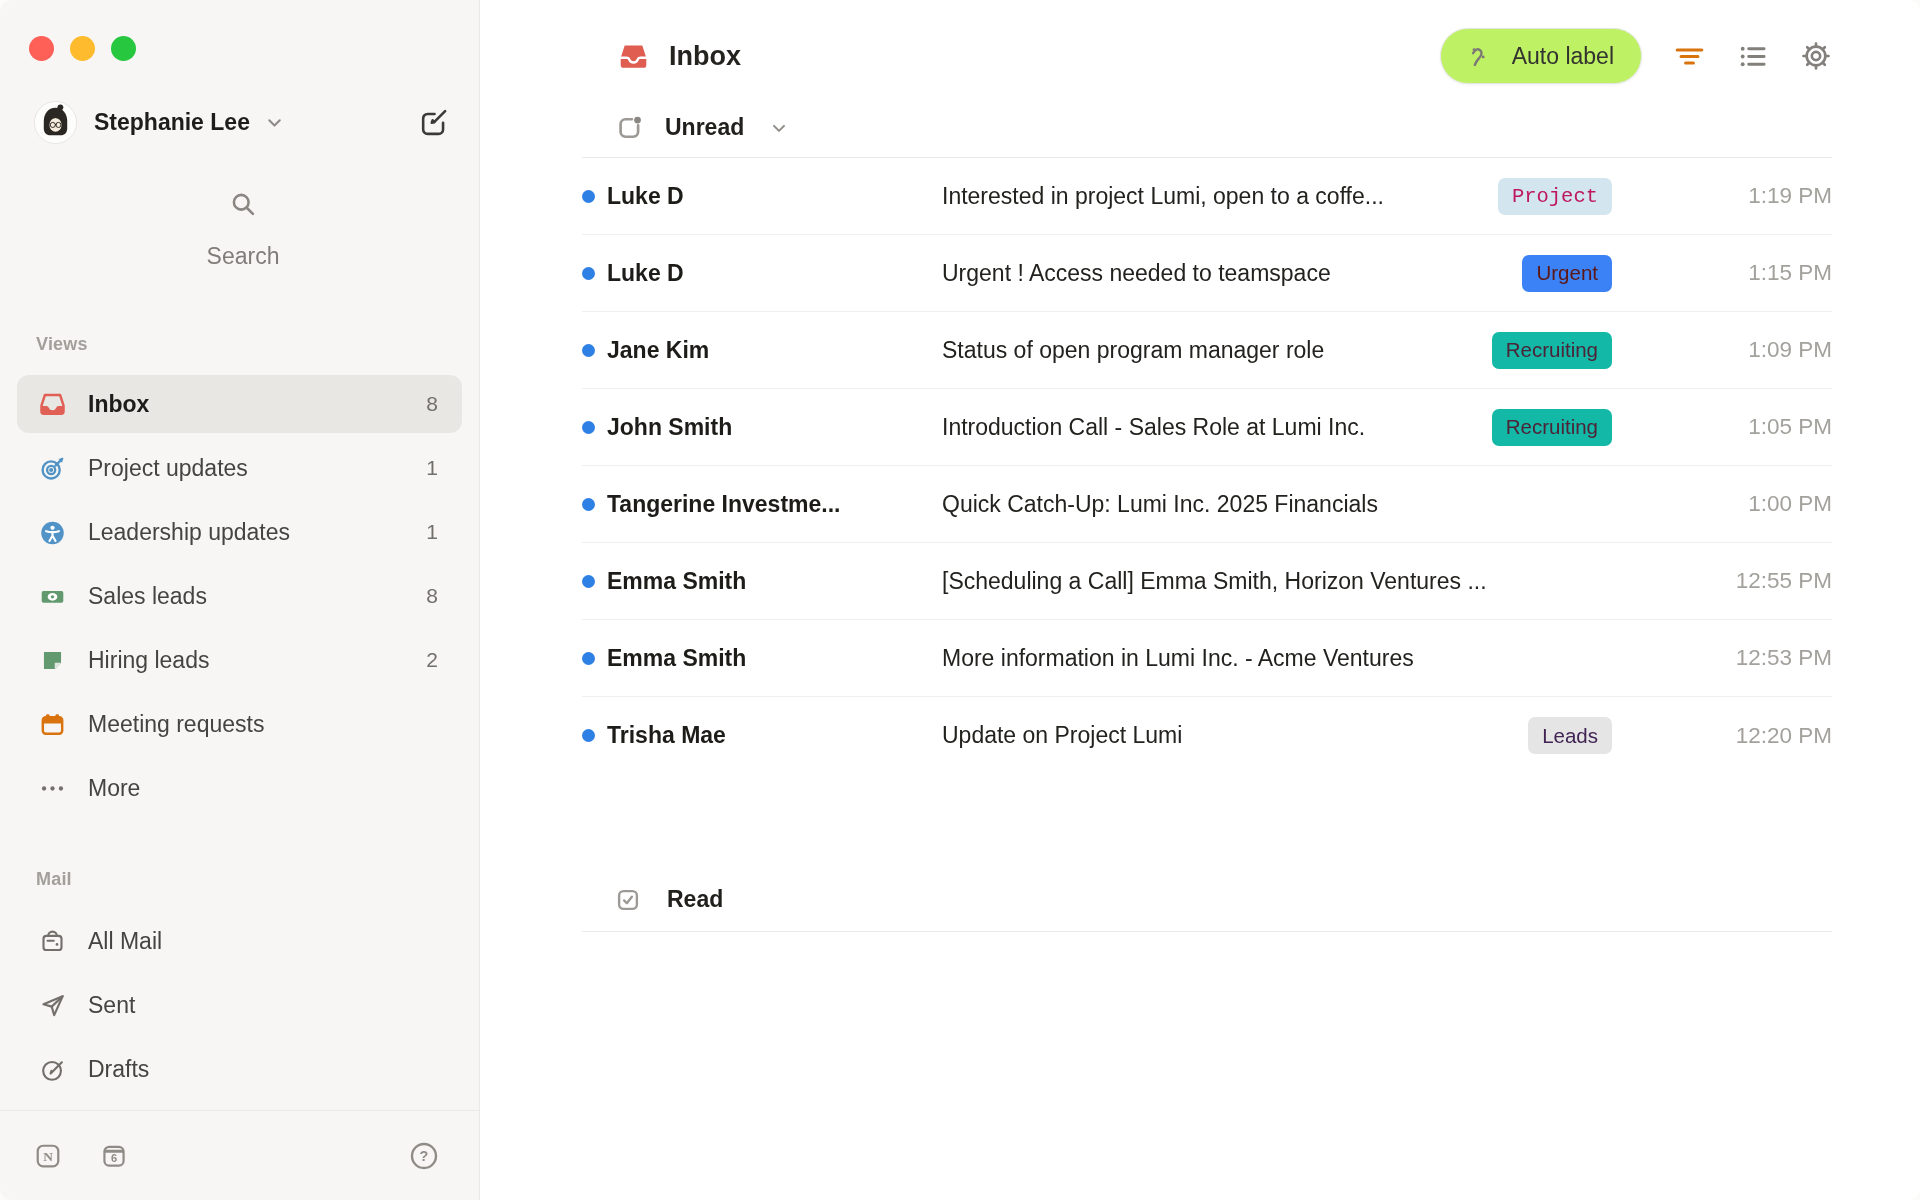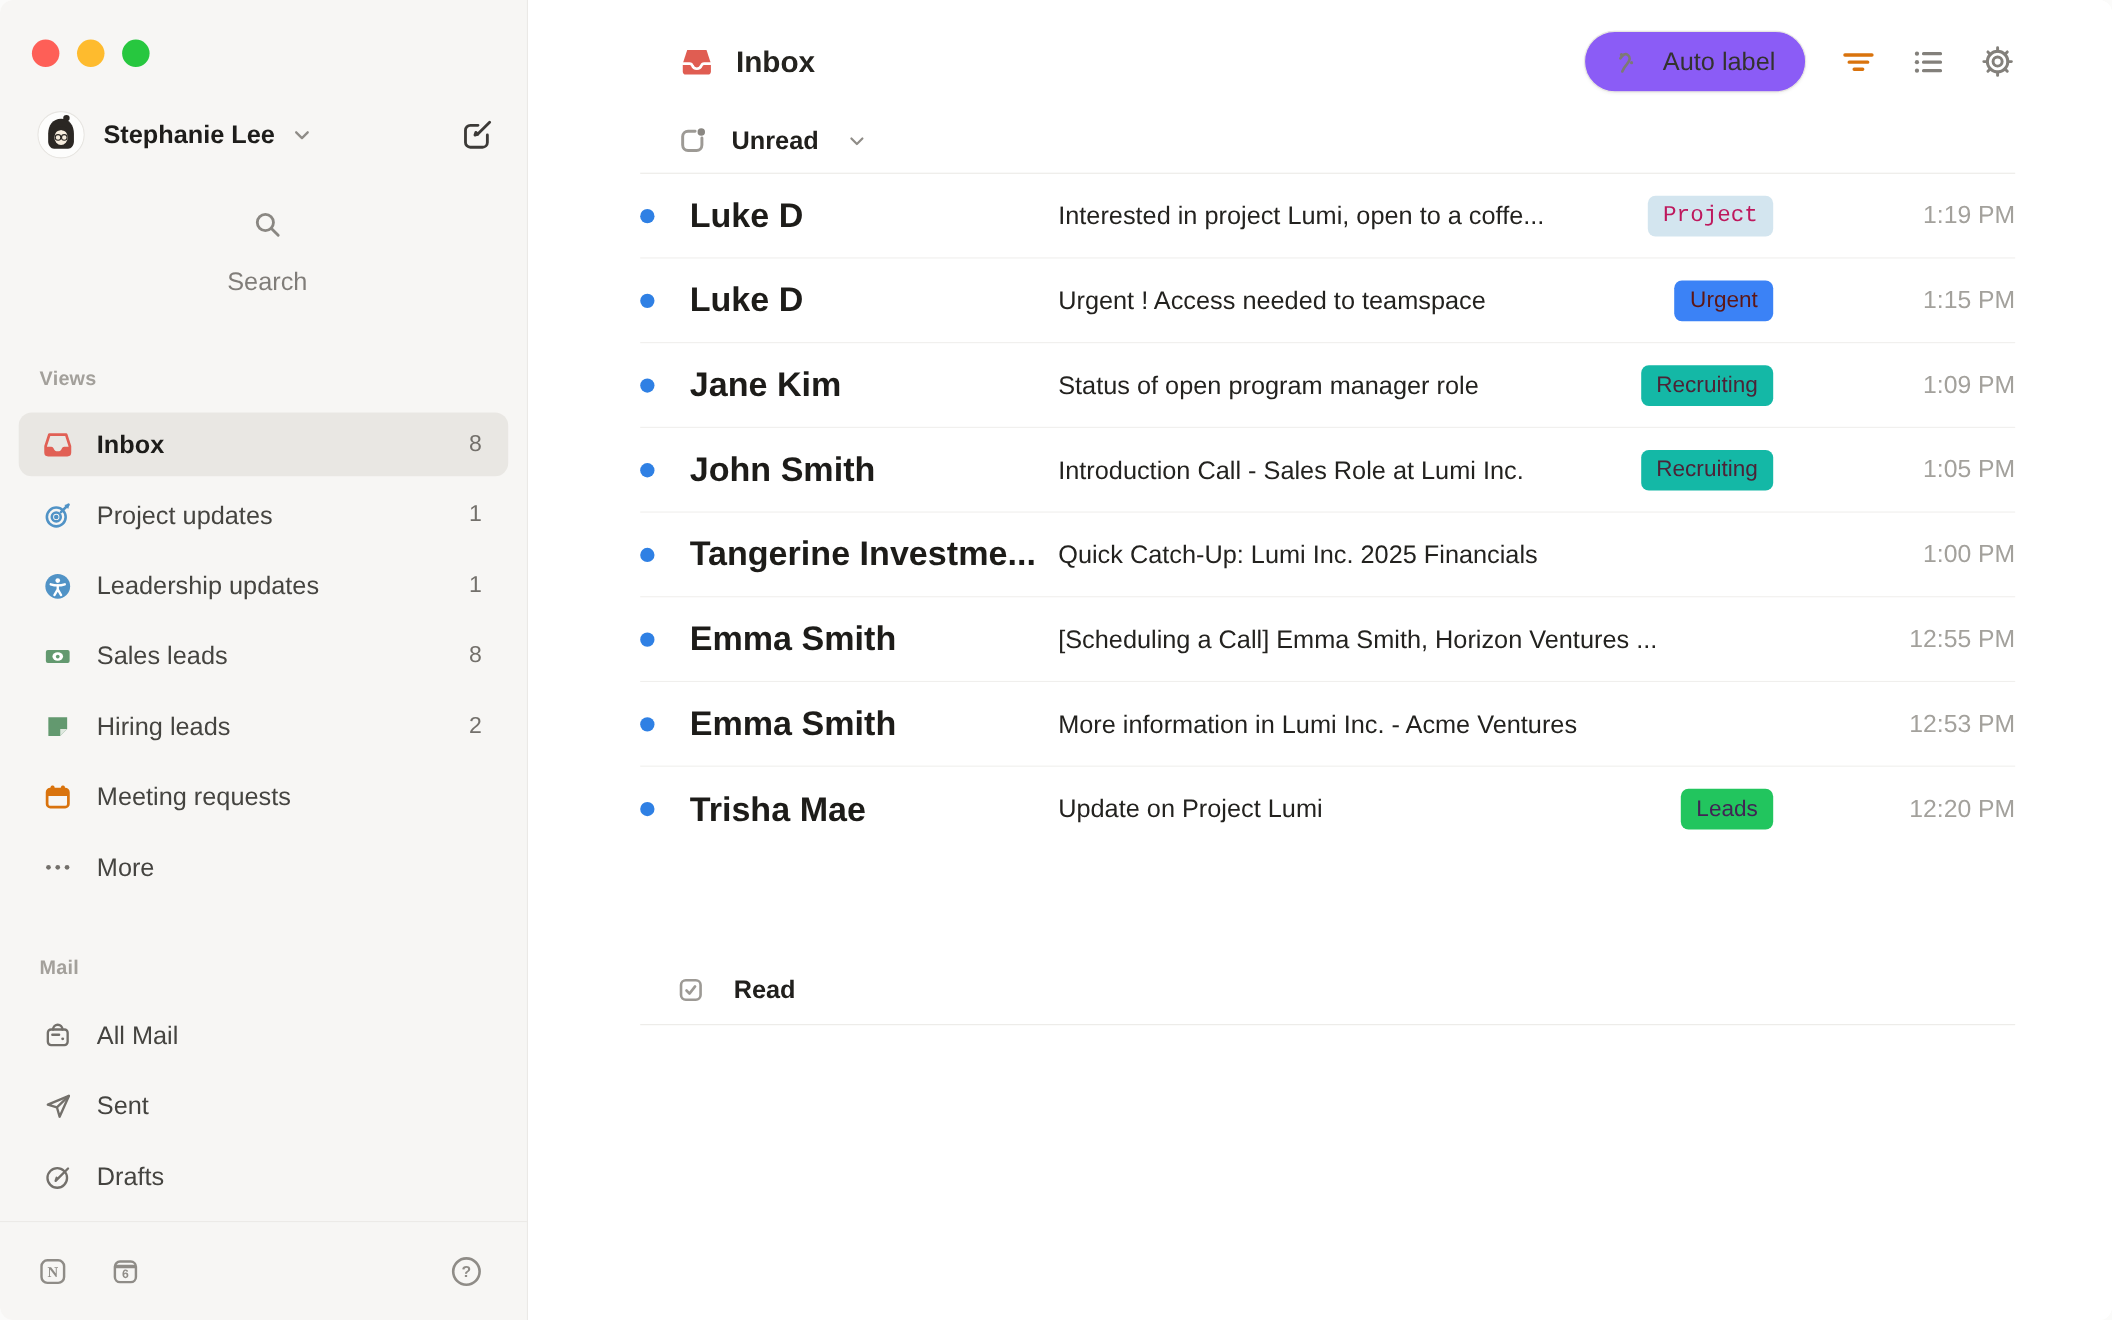--- a/index.html
+++ b/index.html
@@ -34,41 +34,41 @@
   .nav-count { margin-left:auto; font-size:21px; color:#73706b; padding-right:10px; }
 
   .sidebar-footer { margin-top:auto; border-top:1px solid #eceae7; height:90px; display:flex; align-items:center; padding:0 40px 0 34px; gap:38px; color:#8f8c87; }
   .footer-help { margin-left:auto; }
 
   
   .main { flex:1; display:flex; flex-direction:column; padding:0 88px 0 102px; background:#fff; }
   .main-header { margin-top:30px; height:52px; display:flex; align-items:center; }
   .title-icon { margin-left:36px; width:31px; height:31px; display:flex; }
   .page-title { font-size:27px; font-weight:700; color:#24231f; margin-left:20px; }
-  .auto-label { margin-left:auto; height:56px; border:1px solid #e7e5e1; border-radius:28px; background:#8b5cf6; display:flex; align-items:center; gap:15px; padding:4px 27px; font-size:23px; color:#33322f; box-shadow:0 1px 3px rgba(0,0,0,.06); cursor:pointer; }
+  .auto-label { margin-left:auto; height:56px; border:1px solid #e7e5e1; border-radius:28px; background:#bef264; display:flex; align-items:center; gap:15px; padding:4px 27px; font-size:23px; color:#33322f; box-shadow:0 1px 3px rgba(0,0,0,.06); cursor:pointer; }
   .auto-label svg { color:#7d7a75; }
   .tool { display:flex; cursor:pointer; margin-left:32px; }
   .tool-filter { color:#d9730d; }
   .tool-list, .tool-gear { color:#83807b; }
 
   .unread-row { margin-top:16px; height:60px; display:flex; align-items:center; border-bottom:1px solid #ebeae7; padding-left:33px; gap:22px; }
   .unread-row .sec-icon { color:#9d9a95; display:flex; }
   .sec-title { font-size:23px; font-weight:700; color:#21201d; }
   .sec-chevron { color:#8f8c87; display:flex; margin-left:3px; cursor:pointer; }
 
   .row { height:77px; display:flex; align-items:center; border-bottom:1px solid #f0efed; cursor:pointer; }
   .row:last-child { border-bottom:none; }
   .dot { width:13px; height:13px; border-radius:50%; background:#2f80e4; flex-shrink:0; }
-  .sender { width:315px; margin-left:32px; font-weight:700; font-size:31px; color:#1d1c19; white-space:nowrap; overflow:hidden; flex-shrink:0; }
+  .sender { width:315px; margin-left:12px; font-weight:700; font-size:23px; color:#1d1c19; white-space:nowrap; overflow:hidden; flex-shrink:0; }
   .subject { flex:1; margin-left:20px; font-size:23px; color:#23221f; white-space:nowrap; overflow:hidden; margin-right:24px; }
   .badge { height:37px; display:flex; align-items:center; padding:0 14px; border-radius:7px; font-size:20.5px; font-weight:500; margin-right:90px; flex-shrink:0; }
   .badge--blue   { background:#d3e5ef; color:#be185d;font-family:Liberation Mono, monospace; }
   .badge--red    { background:#3b82f6; color:#5d1715; }
   .badge--pink   { background:#14b8a6; color:#4c2337; }
-  .badge--purple { background:#22c55e; color:#412454; }
+  .badge--purple { background:#e5e5e5; color:#412454; }
   .time { width:130px; text-align:right; font-size:22.5px; color:#a3a19c; flex-shrink:0; }
 
   .read-row { margin-top:94px; height:64px; display:flex; align-items:center; border-bottom:1px solid #ebeae7; padding-left:33px; gap:26px; }
   .read-row .sec-icon { color:#9d9a95; display:flex; }
 </style>
 </head>
 <body>
 
 <div class="window">
 

